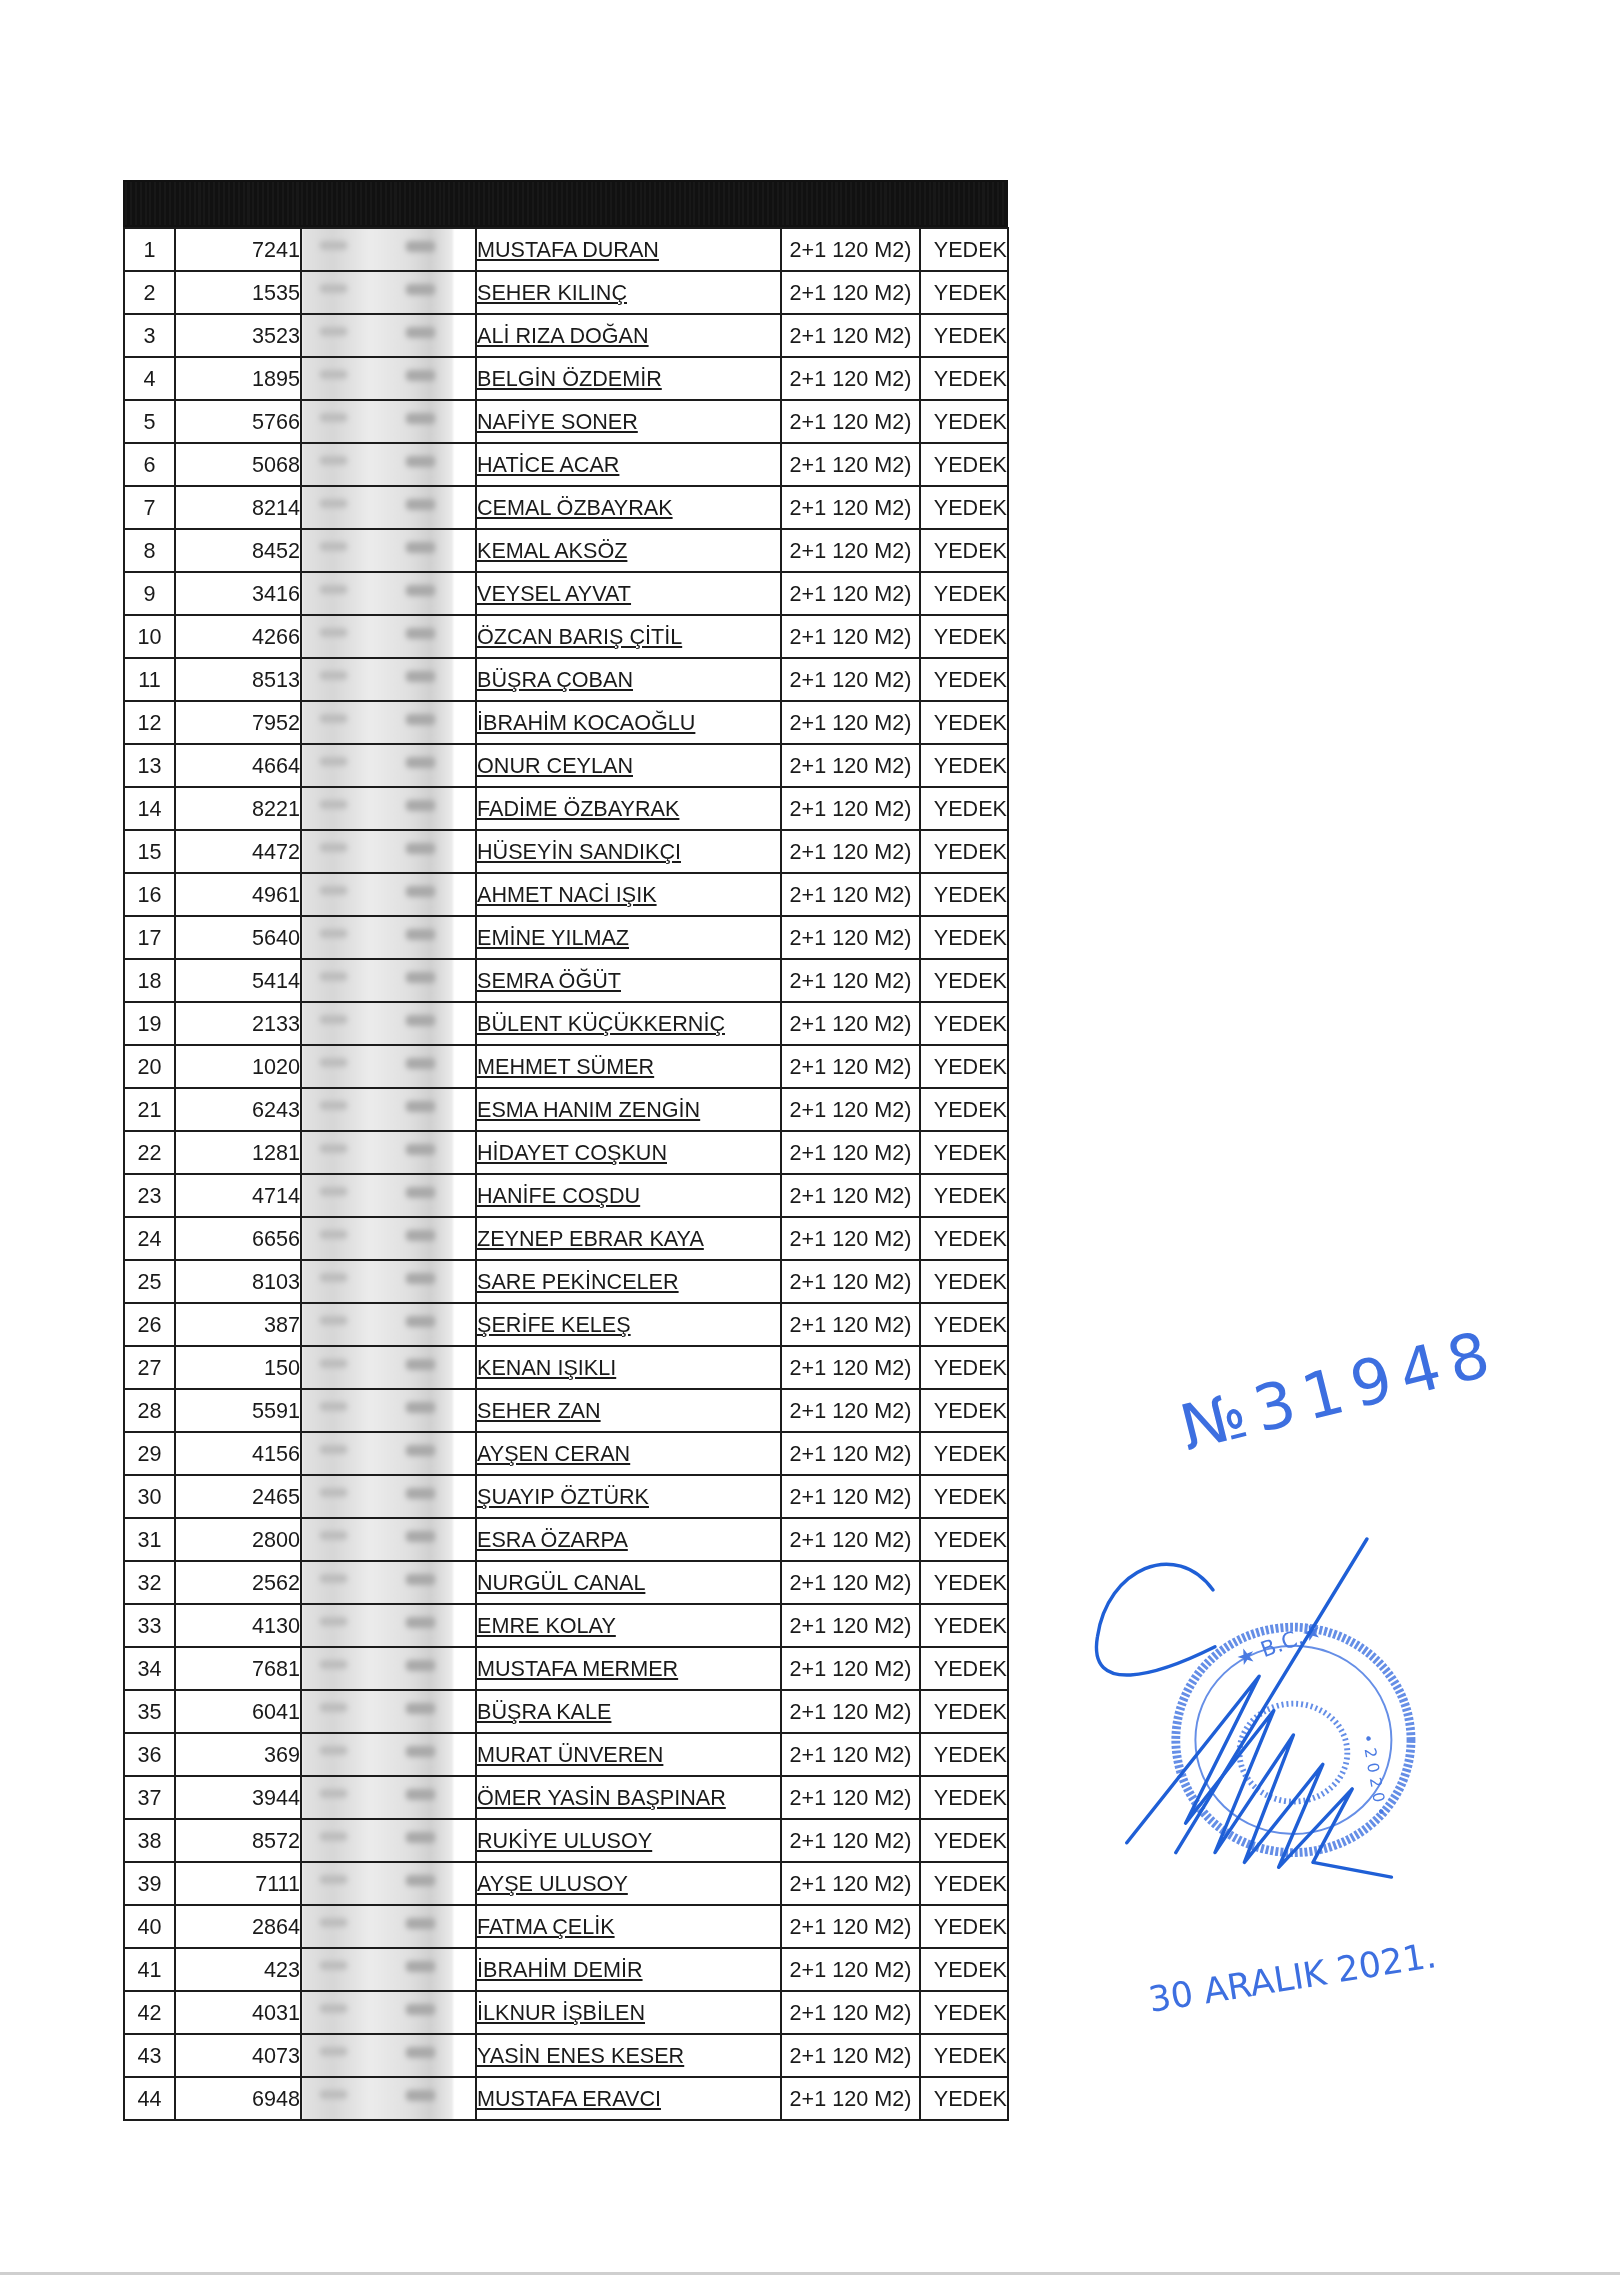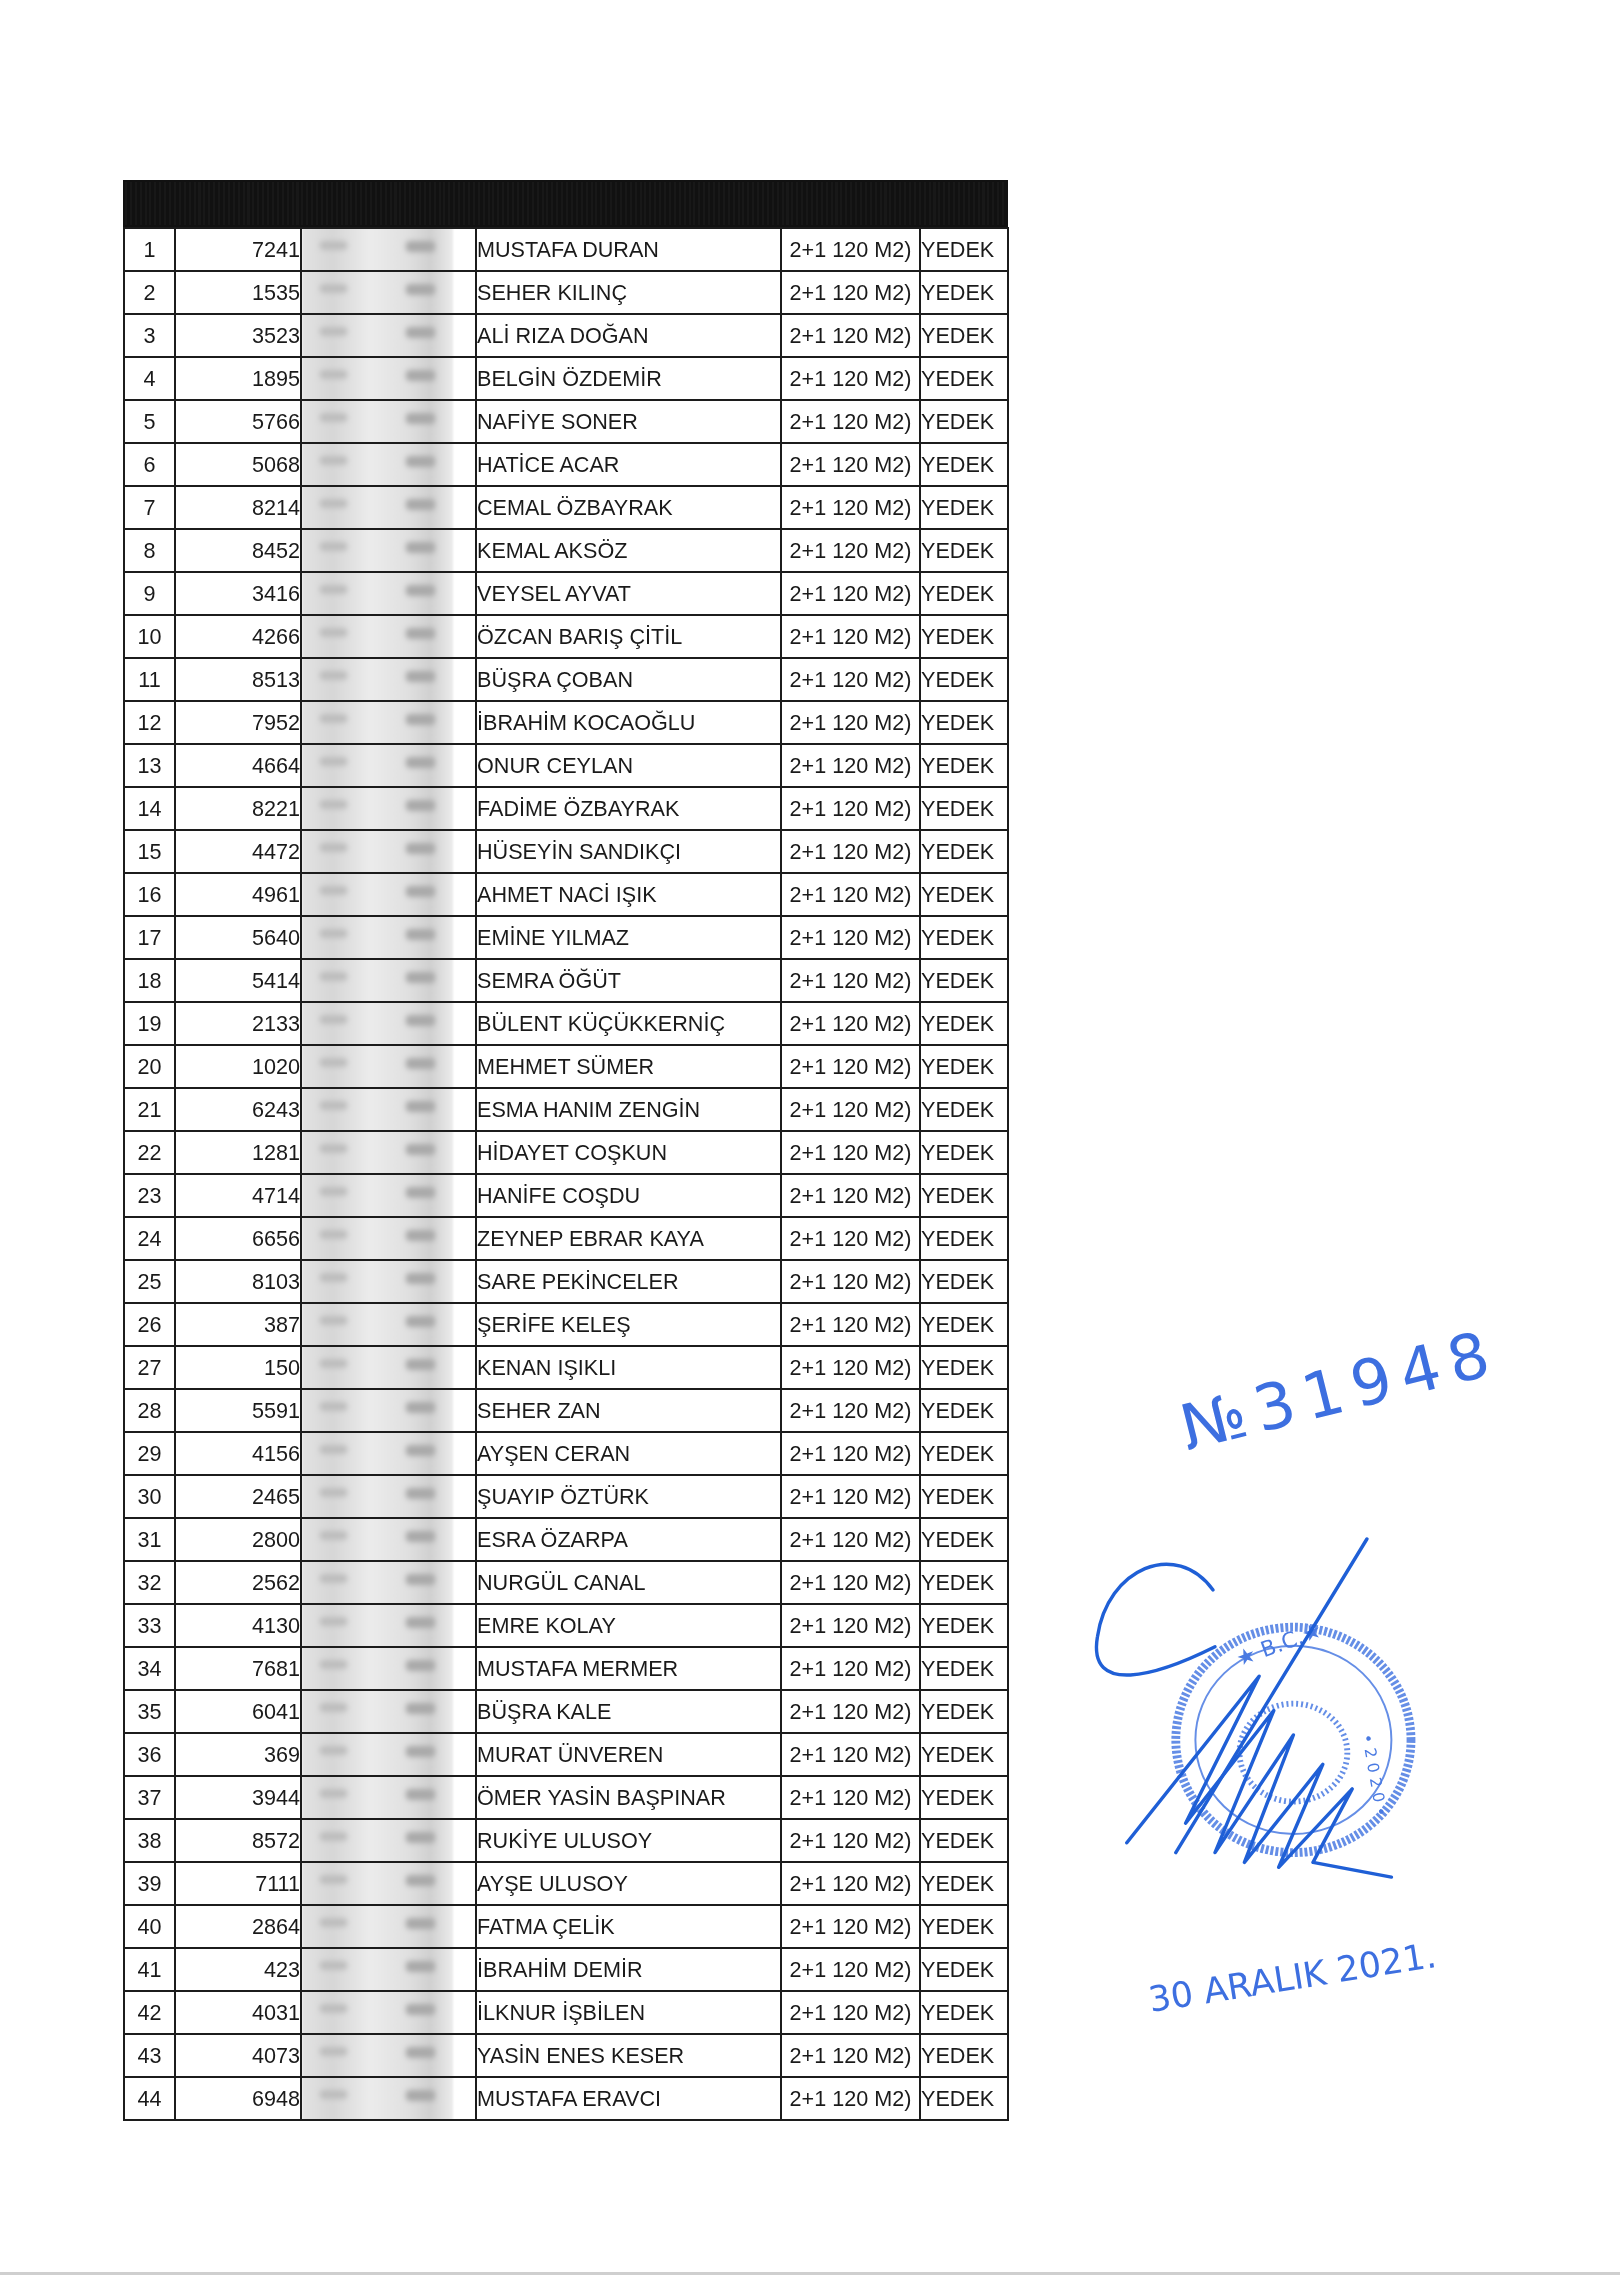--- a/index.html
+++ b/index.html
@@ -45,23 +45,23 @@
       filter: blur(1px);
     }
     td.idc .blur::before {
       content: ""; position: absolute; left: 17.6px; top: 13.7px; width: 27.4px; height: 9.8px;
       background: #bdbdbd; border-radius: 3.9px; filter: blur(2.9px);
     }
     td.idc .blur::after {
       content: ""; position: absolute; right: 17.6px; top: 13.7px; width: 29px; height: 11.8px;
       background: #a9a9a9; border-radius: 3.9px; filter: blur(2.9px);
     }
-    td.name { padding-left: 3.9px; text-align: left; }
+    td.name { padding-left: 3.9px; text-align: left; text-decoration: underline; }
     td.type { padding-left: 2.9px; text-align: center; }
-    td.status { text-align: left; }
+    td.status { text-align: right; }
 
     .stamp-no {
       position: absolute; left: 1191px; top: 1392px;
       color: #3d6fe0; font-size: 63px; letter-spacing: 9.8px;
       transform: rotate(-14deg); transform-origin: left bottom;
       font-family: "DejaVu Sans", sans-serif;
     }
     .seal {
       position: absolute; left: 1068px; top: 1529px; width: 392px; height: 412px;
     }

